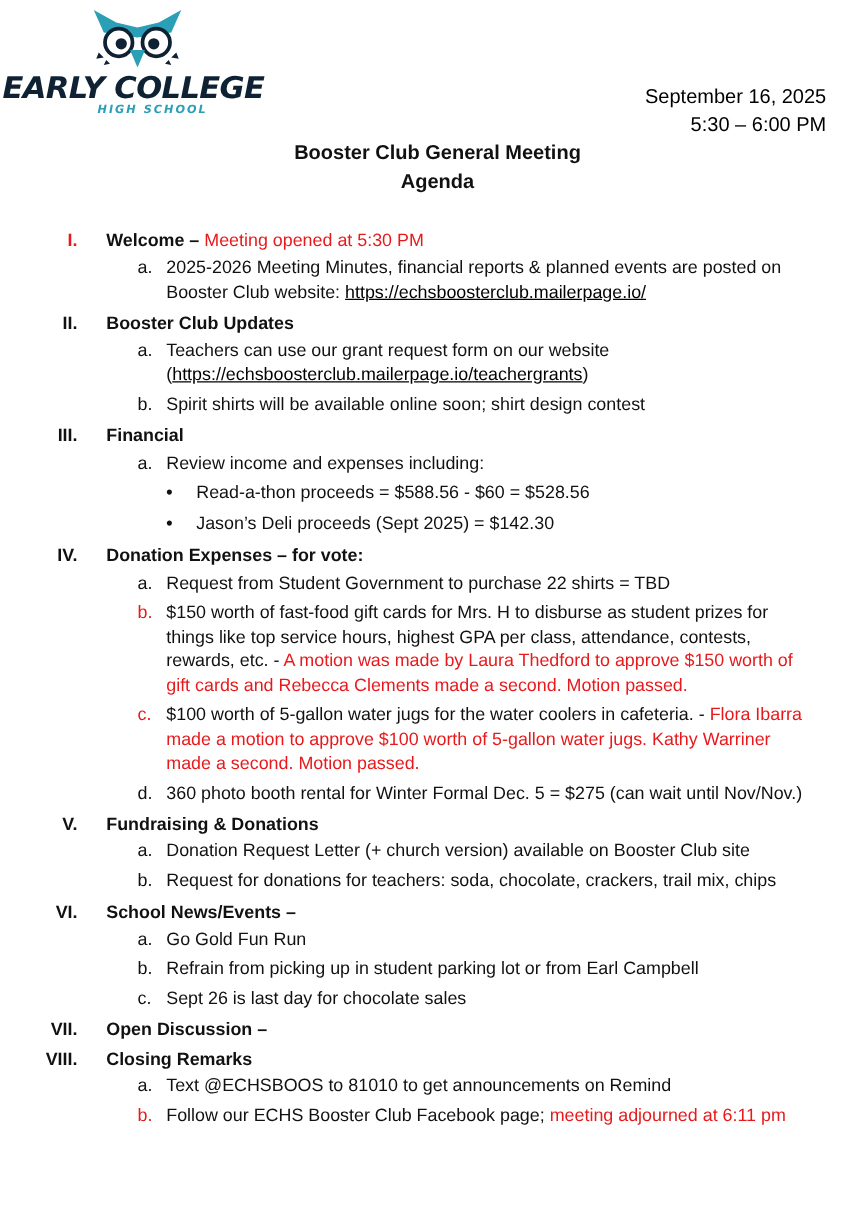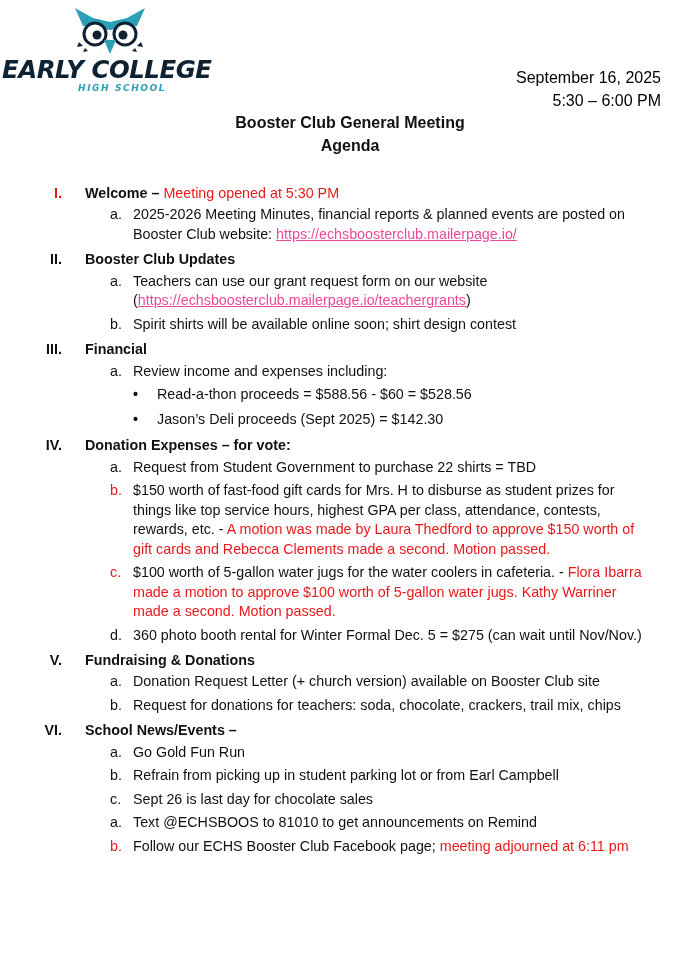--- a/index.html
+++ b/index.html
@@ -33,21 +33,21 @@
   .sec { position: relative; height: 23.4px; }
   .sec .num { position: absolute; right: 620px; top: 0; font-weight: bold; line-height: 22px; text-align: right; }
   .sec .num.light { font-weight: bold; }
   .sec .head { position: absolute; left: 85px; top: 0; font-weight: bold; line-height: 22px; white-space: nowrap; }
   .item { position: relative; padding-left: 133px; line-height: 19.5px; padding-bottom: 4px; width: 520px; }
   .item .lbl { position: absolute; left: 110px; top: 0; }
   .bullet { position: relative; padding-left: 157px; line-height: 19.5px; padding-bottom: 5px; }
   .bullet .dot { position: absolute; left: 133px; top: 0; font-weight: bold; }
   .red { color: #e8191c; }
   .b { font-weight: normal; }
-  a.link { color: #ec4899; }
+  a.link { color: #000000; }
 </style>
 </head>
 <body>
 
 <div class="logo">
   <svg width="74" height="52" viewBox="0 0 74 52">
     <path d="M2 4 L20 14 L37 18 L54 14 L72 4 L64 22 L37 26 L10 22 Z" fill="#2a9fb5"></path>
     <circle cx="22" cy="30" r="11" fill="#fff" stroke="#0f2233" stroke-width="3"></circle>
     <circle cx="52" cy="30" r="11" fill="#fff" stroke="#0f2233" stroke-width="3"></circle>
     <circle cx="24" cy="31" r="4.5" fill="#0f2233"></circle>
@@ -102,15 +102,23 @@
     </div>
     <div class="item"><span class="lbl">a.</span><span>Donation Request Letter (+ church version) available on Booster Club site</span></div>
     <div class="item"><span class="lbl">b.</span><span class="b">Request for donations for teachers:</span><span> soda, chocolate, crackers, trail mix, chips</span></div>
     <div class="sec">
       <span class="num light">VI.</span>
       <span class="head"><span>School News/Events –</span></span>
     </div>
     <div class="item"><span class="lbl">a.</span><span>Go Gold Fun Run</span></div>
     <div class="item"><span class="lbl">b.</span><span>Refrain from picking up in student parking lot or from Earl Campbell</span></div>
     <div class="item"><span class="lbl">c.</span><span>Sept 26 is last day for chocolate sales</span></div>
+    <div class="sec">
+      <span class="num">VII.</span>
+      <span class="head"><span>Open Discussion –</span></span>
+    </div>
+    <div class="sec">
+      <span class="num">VIII.</span>
+      <span class="head"><span>Closing Remarks</span></span>
+    </div>
     <div class="item"><span class="lbl">a.</span><span>Text @ECHSBOOS to 81010 to get announcements on Remind</span></div>
     <div class="item"><span class="lbl red">b.</span><span>Follow our ECHS Booster Club Facebook page; </span><span class="red">meeting adjourned at 6:11 pm</span></div>
   </div>
 
 </body></html>

